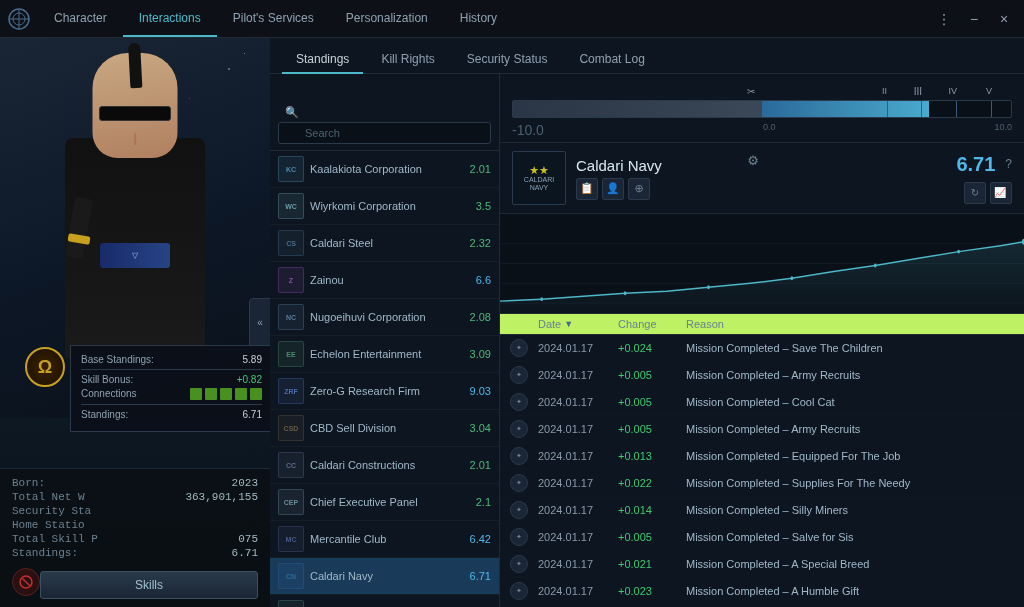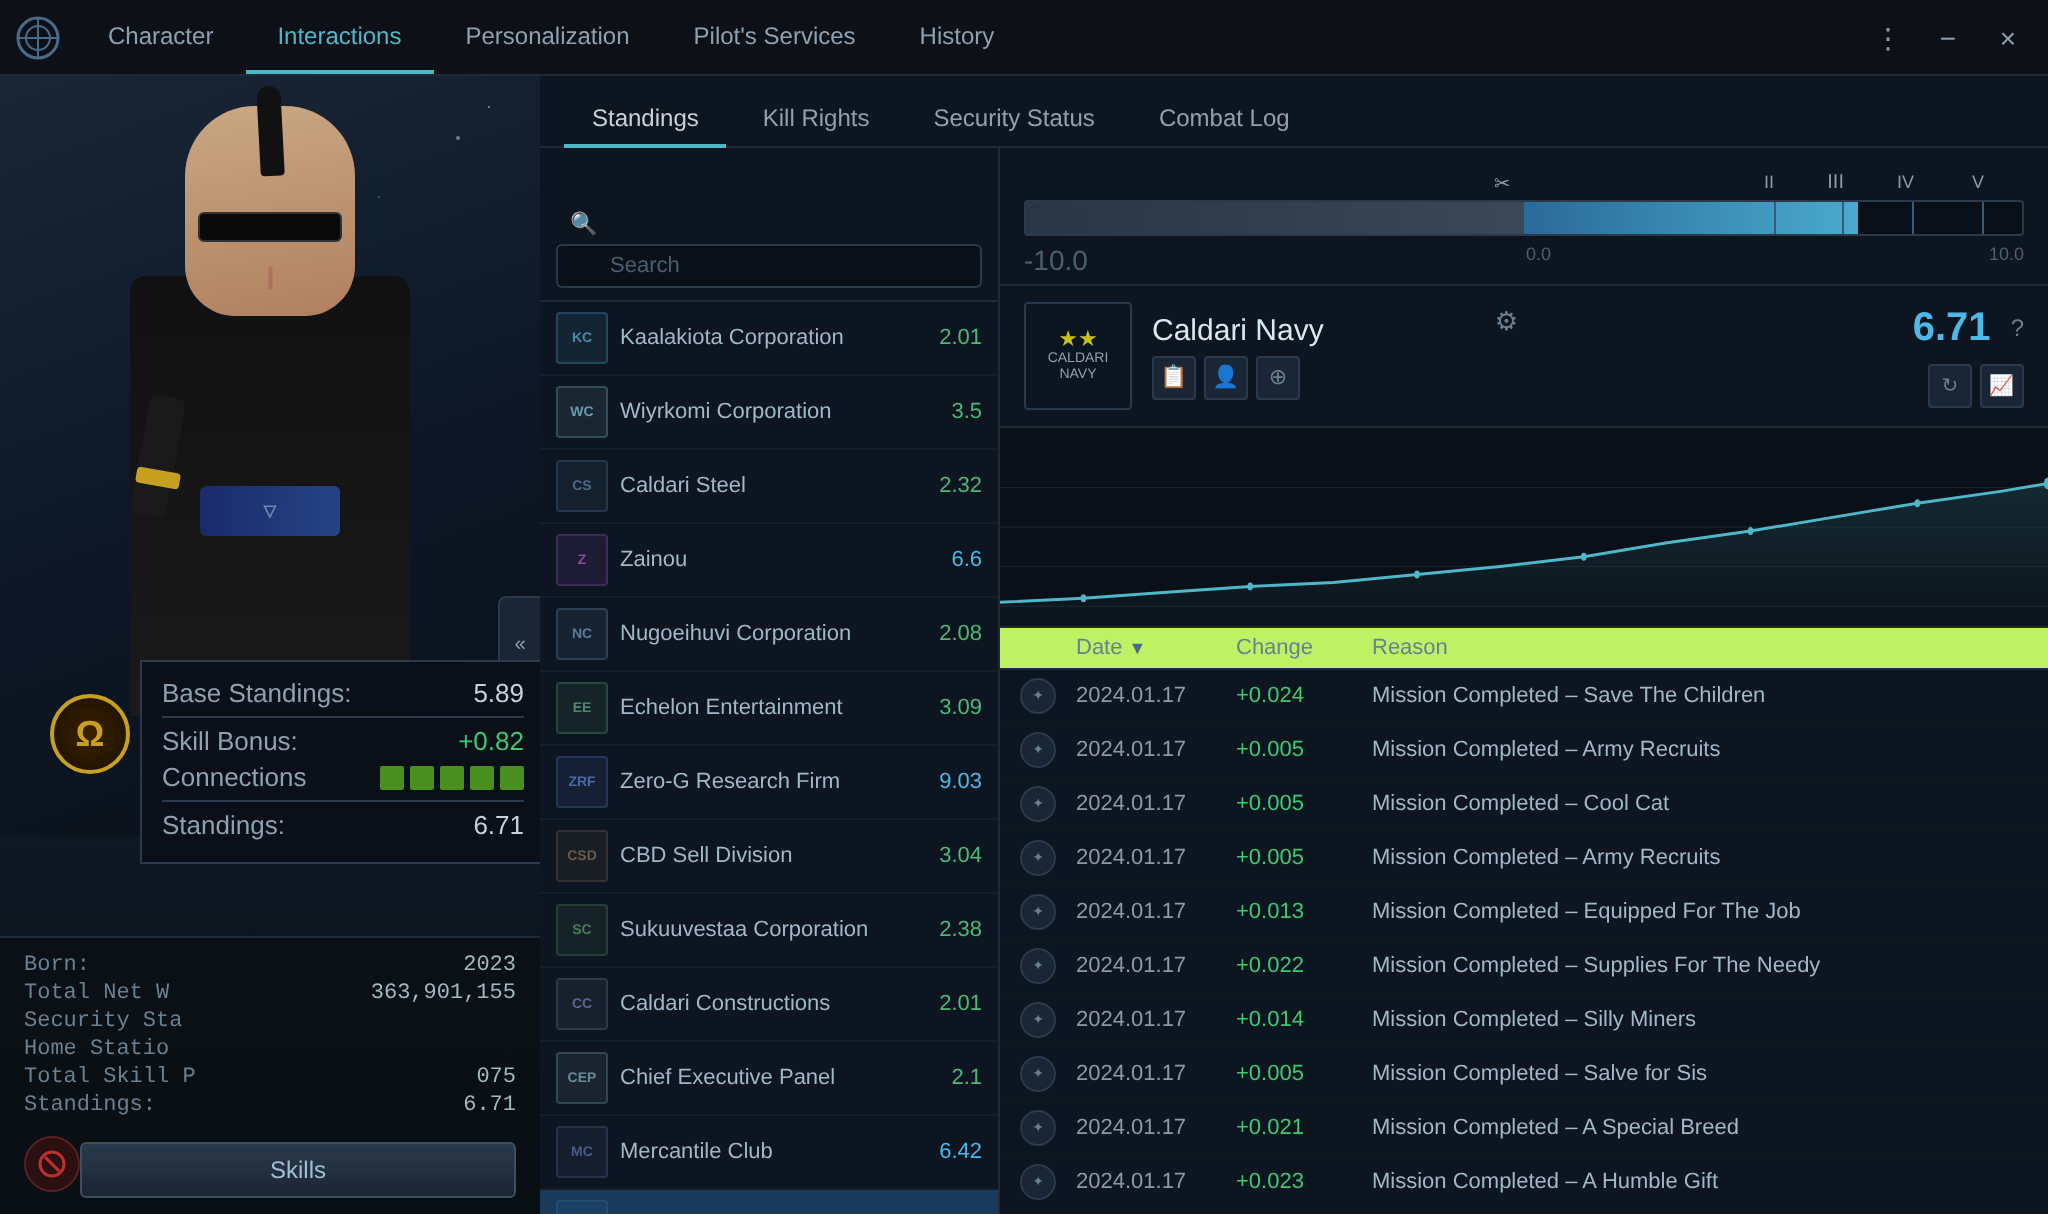--- a/index.html
+++ b/index.html
@@ -168,21 +168,21 @@
 
     
     .tooltip-overlay {
       position: absolute;
       bottom: 175px;
       left: 70px;
       width: 203px;
       background: rgba(10,15,25,0.97);
       border: 1px solid #2a3a4a;
       padding: 8px 10px;
-      font-size: 13px;
+      font-size: 10px;
       z-index: 10;
     }
     .tooltip-row {
       display: flex;
       justify-content: space-between;
       margin-bottom: 3px;
     }
     .tooltip-label { color: #8fa0b0; }
     .tooltip-value { color: #c8d0d8; }
     .tooltip-value.green { color: #40c870; }
@@ -514,22 +514,22 @@
     <svg width="22" height="22" viewBox="0 0 22 22">
       <circle cx="11" cy="11" r="10" fill="none" stroke="#4a6a8a" stroke-width="1.5"></circle>
       <circle cx="11" cy="11" r="6" fill="none" stroke="#4a6a8a" stroke-width="1"></circle>
       <line x1="11" y1="1" x2="11" y2="21" stroke="#4a6a8a" stroke-width="1"></line>
       <line x1="1" y1="11" x2="21" y2="11" stroke="#4a6a8a" stroke-width="1"></line>
     </svg>
   </div>
   <div class="title-bar-tabs">
     <div class="title-tab">Character</div>
     <div class="title-tab active">Interactions</div>
+    <div class="title-tab">Pilot's Services</div>
     <div class="title-tab">Personalization</div>
-    <div class="title-tab">Pilot's Services</div>
     <div class="title-tab">History</div>
   </div>
   <div class="title-bar-actions">
     <div class="tb-action-btn">⋮</div>
     <div class="tb-action-btn">−</div>
     <div class="tb-action-btn close">×</div>
   </div>
 </div>
 
 <div class="left-panel">
@@ -693,27 +693,20 @@
     </div>
     <span class="si-name">Zero-G Research Firm</span>
     <span class="si-value high-positive">9.03</span>
   </div>
           <div class="standings-item">
     <div class="si-icon" style="background:#6a5a4a22;border:1px solid #6a5a4a55;">
       <span style="color:#6a5a4a;font-size:7px;">CSD</span>
     </div>
     <span class="si-name">CBD Sell Division</span>
     <span class="si-value positive">3.04</span>
-  </div>
-          <div class="standings-item">
-    <div class="si-icon" style="background:#4a7a5a22;border:1px solid #4a7a5a55;">
-      <span style="color:#4a7a5a;font-size:7px;">SC</span>
-    </div>
-    <span class="si-name">Sukuuvestaa Corporation</span>
-    <span class="si-value positive">2.38</span>
   </div>
           <div class="standings-item">
     <div class="si-icon" style="background:#5a6a8a22;border:1px solid #5a6a8a55;">
       <span style="color:#5a6a8a;font-size:7px;">CC</span>
     </div>
     <span class="si-name">Caldari Constructions</span>
     <span class="si-value positive">2.01</span>
   </div>
           <div class="standings-item">
     <div class="si-icon" style="background:#6a8a9a22;border:1px solid #6a8a9a55;">

